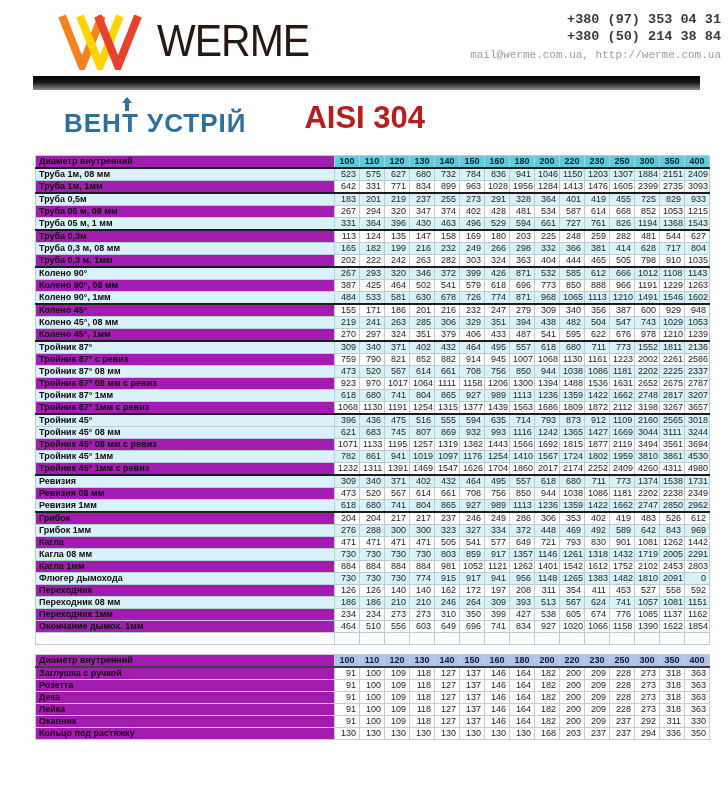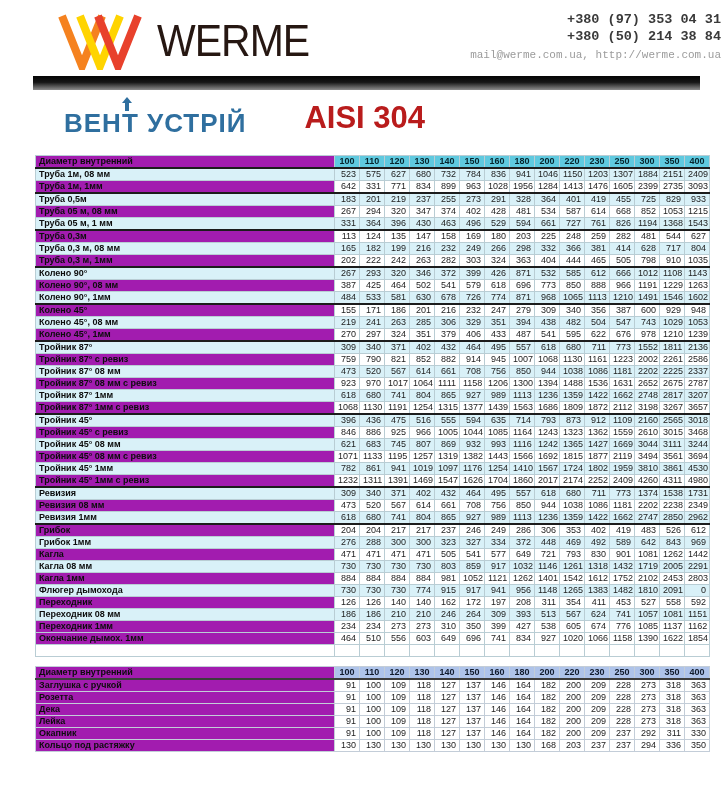--- a/index.html
+++ b/index.html
@@ -472,38 +472,20 @@
               <td>635</td>
               <td>714</td>
               <td>793</td>
               <td>873</td>
               <td>912</td>
               <td>1109</td>
               <td>2160</td>
               <td>2565</td>
               <td>3018</td>
             </tr>
-            <tr>
-              <th class="lbl">Тройник 45° с ревиз</th>
-              <td>846</td>
-              <td>886</td>
-              <td>925</td>
-              <td>966</td>
-              <td>1005</td>
-              <td>1044</td>
-              <td>1085</td>
-              <td>1164</td>
-              <td>1243</td>
-              <td>1323</td>
-              <td>1362</td>
-              <td>1559</td>
-              <td>2610</td>
-              <td>3015</td>
-              <td>3468</td>
-            </tr>
             <tr class="stripe">
               <th class="lbl">Тройник 45° 08 мм</th>
               <td>621</td>
               <td>683</td>
               <td>745</td>
               <td>807</td>
               <td>869</td>
               <td>932</td>
               <td>993</td>
               <td>1116</td>
@@ -679,21 +661,21 @@
             </tr>
             <tr class="stripe">
               <th class="lbl">Кагла 08 мм</th>
               <td>730</td>
               <td>730</td>
               <td>730</td>
               <td>730</td>
               <td>803</td>
               <td>859</td>
               <td>917</td>
-              <td>1032</td>
+              <td>1357</td>
               <td>1146</td>
               <td>1261</td>
               <td>1318</td>
               <td>1432</td>
               <td>1719</td>
               <td>2005</td>
               <td>2291</td>
             </tr>
             <tr>
               <th class="lbl">Кагла 1мм</th>

